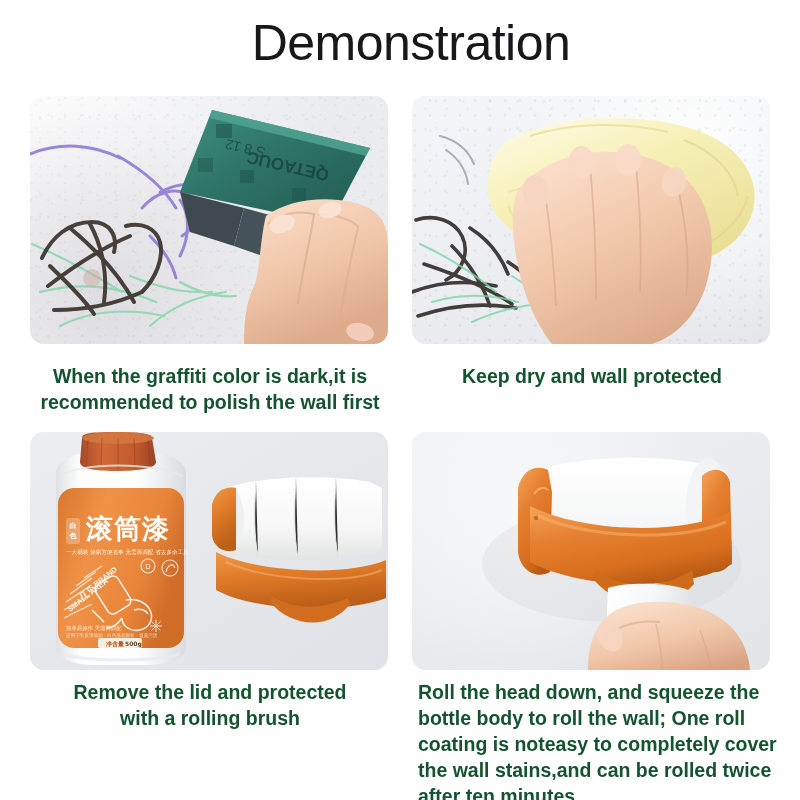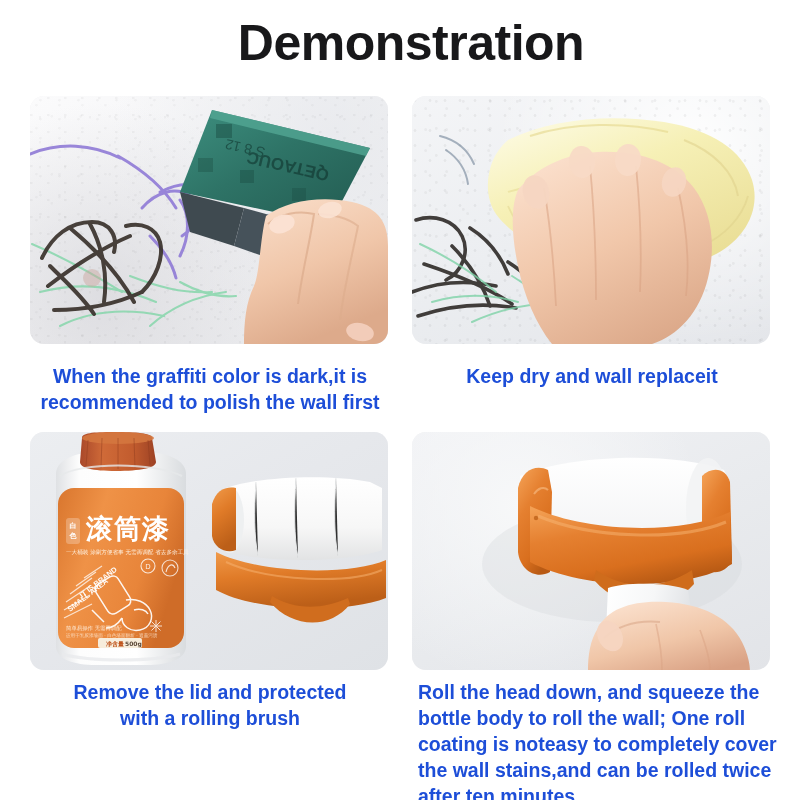--- a/index.html
+++ b/index.html
@@ -12,38 +12,38 @@
   #page {
     position: relative;
     width: 800px; height: 800px;
     background: #ffffff;
   }
   .title {
     position: absolute;
     top: 14px; left: 0; width: 800px;
     text-align: center;
     font-size: 50px;
-    font-weight: bold;
+    font-weight: normal;
     color: #18181a;
     letter-spacing: -0.5px;
     font-family: "Liberation Sans", sans-serif;
     padding-left: 22px;
   }
   .panel { position: absolute; }
   .photo {
     position: absolute;
     border-radius: 14px;
     overflow: hidden;
     background: #f2f2f4;
   }
   .caption {
     position: absolute;
     font-size: 19.5px;
     font-weight: bold;
-    color: #1d4ed8;
+    color: #14532d;
     line-height: 1.33;
     font-family: "Liberation Sans", sans-serif;
     white-space: pre-line;
   }
   .cap-center { text-align: center; }
   .cap-left { text-align: left; }
 
   
   #p1 { left: 30px; top: 96px; width: 358px; height: 248px; }
   .wall1 {
@@ -246,21 +246,21 @@
             <path d="M224,70 C228,110 230,152 228,196"></path>
             <path d="M266,92 C274,128 278,166 274,200"></path>
           </g>
           <ellipse cx="124" cy="96" rx="13" ry="17" fill="#f6d6c2" opacity=".95" transform="rotate(-14 124 96)"></ellipse>
           <ellipse cx="170" cy="66" rx="13" ry="16" fill="#f8dac6" opacity=".95" transform="rotate(-6 170 66)"></ellipse>
           <ellipse cx="216" cy="64" rx="13" ry="16" fill="#f8dac6" opacity=".95" transform="rotate(4 216 64)"></ellipse>
           <ellipse cx="262" cy="86" rx="12" ry="15" fill="#f6d6c2" opacity=".9" transform="rotate(14 262 86)"></ellipse>
         </g>
       </svg>
     </div>
-    <div class="caption cap-center" style="left:410px; top:364px; width:364px;">Keep dry and wall replaceit</div>
+    <div class="caption cap-center" style="left:410px; top:364px; width:364px;">Keep dry and wall protected</div>
   </div>
 
   <div class="panel">
     <div class="photo" id="p3">
       <div class="bg3"></div>
       <svg width="358" height="238" viewBox="0 0 358 238" style="position:absolute;inset:0;">
         <defs>
           <linearGradient id="bottleG" x1="0" y1="0" x2="1" y2="0">
             <stop offset="0%" stop-color="#dfe1e4"></stop>
             <stop offset="18%" stop-color="#fdfdfd"></stop>

